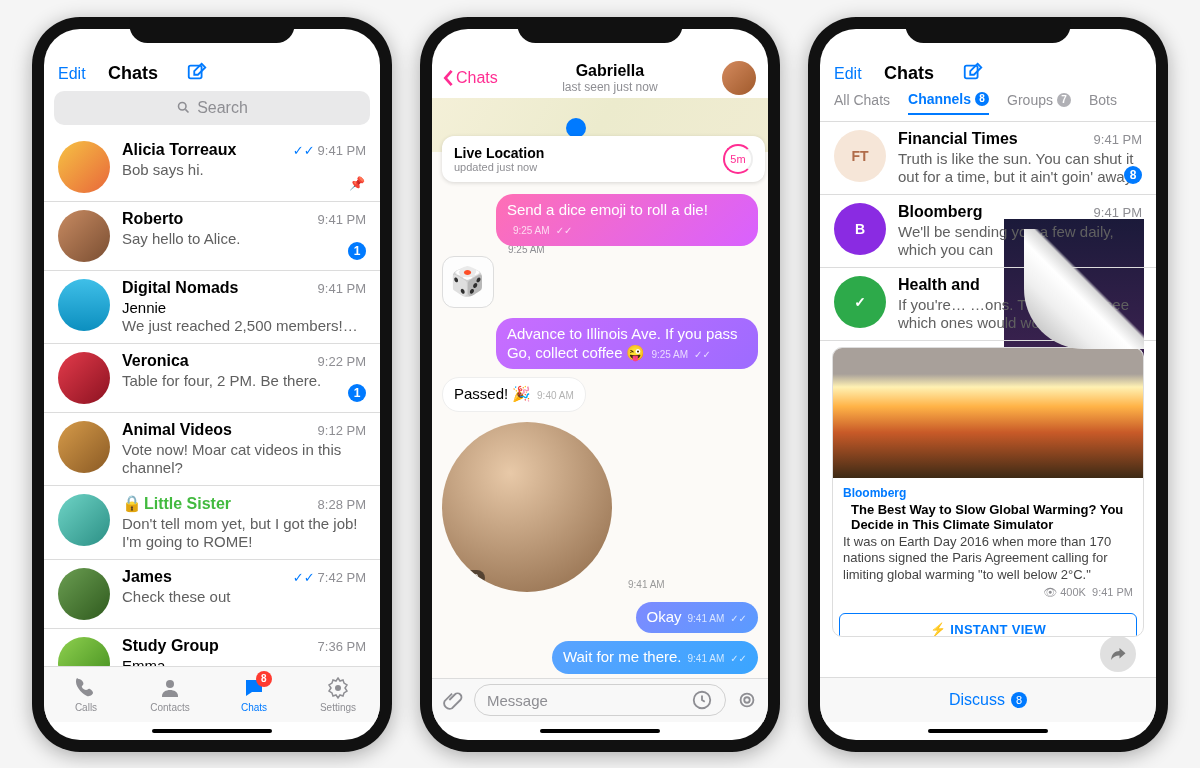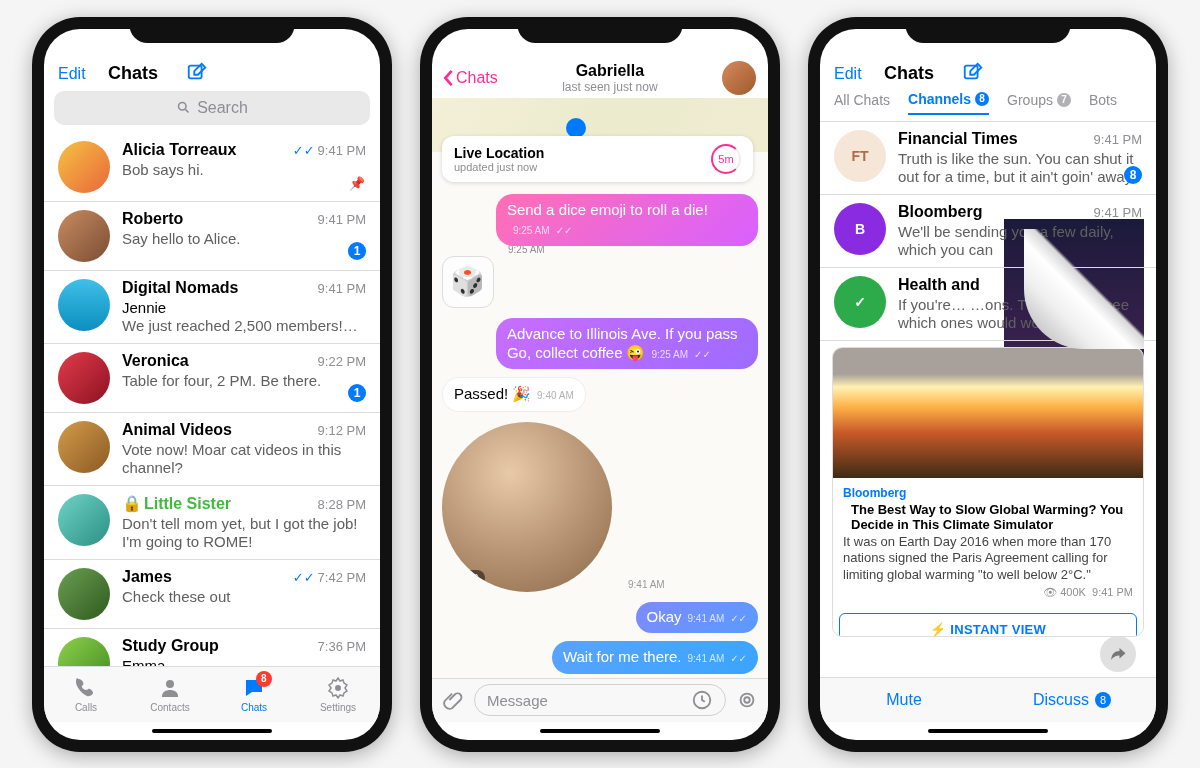--- a/index.html
+++ b/index.html
@@ -55,21 +55,21 @@
 
 .conv-header{display:flex;align-items:center;padding:6px 12px 3px 10px}
 .conv-header .back{color:var(--pink);font-size:16px}
 .conv-header .center{flex:1;text-align:center}
 .conv-header .cname{font-weight:700;font-size:16px}
 .conv-header .status{color:var(--gray);font-size:12px}
 .conv-avatar{width:34px;height:34px;border-radius:50%;background:linear-gradient(135deg,#d48a5e,#a05a2c)}
 .conv-body{flex:1;overflow:hidden;display:flex;flex-direction:column;background:#fcfaf7}
 .map{height:70px;background:linear-gradient(120deg,#f4f0d8 0%,#ecebcd 50%,#f0ecd2 100%);position:relative}
 .pin-marker{position:absolute;top:20px;left:40%;width:20px;height:20px;border-radius:50%;background:var(--blue)}
-.live-loc{background:#fff;border-radius:12px;margin:-16px 15px 8px 10px;padding:8px 12px;box-shadow:0 1px 4px rgba(0,0,0,.15);display:flex;align-items:center;justify-content:space-between;position:relative;z-index:2}
+.live-loc{background:#fff;border-radius:12px;margin:-16px 3px 8px 10px;padding:8px 12px;box-shadow:0 1px 4px rgba(0,0,0,.15);display:flex;align-items:center;justify-content:space-between;position:relative;z-index:2}
 .live-loc .tt{font-weight:700;font-size:14px}
 .live-loc .st{color:var(--gray);font-size:11px}
 .live-ring{width:30px;height:30px;border:2px solid var(--pink);border-right-color:#eee;border-radius:50%;display:flex;align-items:center;justify-content:center;font-size:11px;color:var(--pink);font-weight:400}
 .bubble{max-width:78%;padding:7px 11px;border-radius:17px;font-size:15px;margin:4px 10px;position:relative;line-height:1.25}
 .bubble.in{background:#fff;align-self:flex-start;border:.5px solid #eee;color:#000}
 .bubble.out{align-self:flex-end;color:#fff}
 .bubble .meta{font-size:10px;opacity:.75;margin-left:6px;display:inline-block}
 .out1{background:linear-gradient(135deg,#ff6fb5,#d861ff)}
 .out2{background:linear-gradient(135deg,#c96dff,#9d6bff)}
 .out3{background:linear-gradient(135deg,#7d8bff,#5a9bff)}
@@ -393,21 +393,20 @@
       <div class="iv">⚡ <span>INSTANT VIEW</span></div>
     </div>
 
     <div class="sharebtn">
       <svg width="18" height="18" viewBox="0 0 24 24" fill="#777">
           <path d="M14 4l8 7-8 7v-4c-5 0-9 2-11 6 0-8 5-12 11-12z"></path>
         </svg>
     </div>
 
     <div class="bottombar" style="margin-top:auto">
-      <div class="bbtn">Mute</div>
       <div class="bbtn">
           <span>Discuss</span>
           <span class="b" style="background:var(--blue);color:#fff;font-size:11px;border-radius:9px;min-width:16px;height:16px;display:flex;align-items:center;justify-content:center;padding:0 4px">8</span>
         </div>
     </div>
     <div class="home-ind">
         <div></div>
       </div>
   </div>
 </div>

